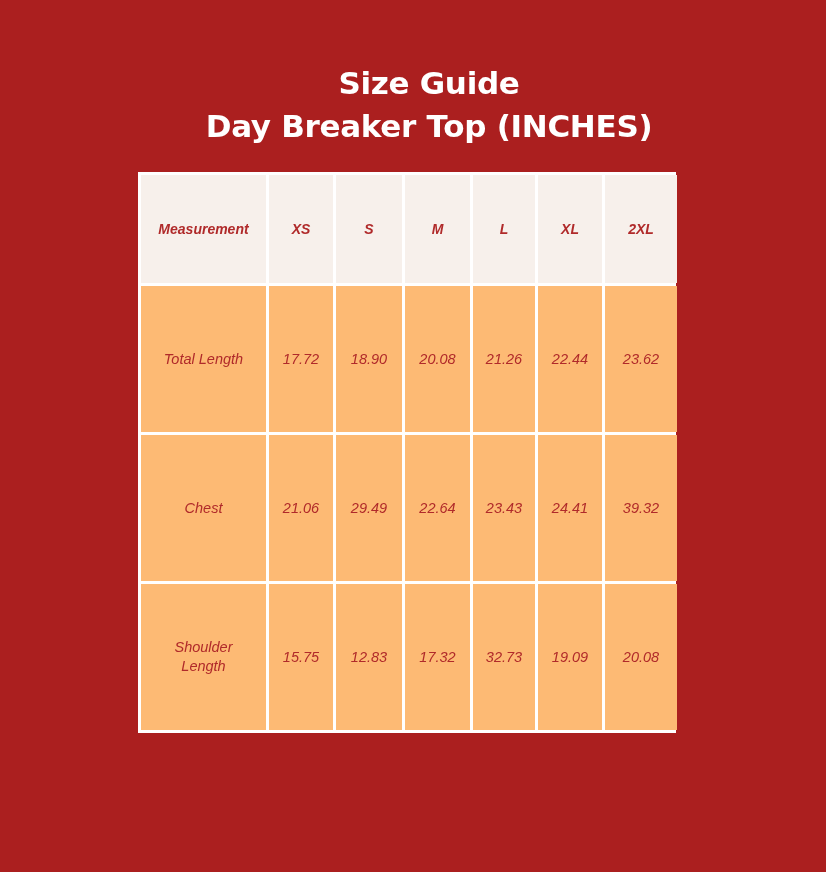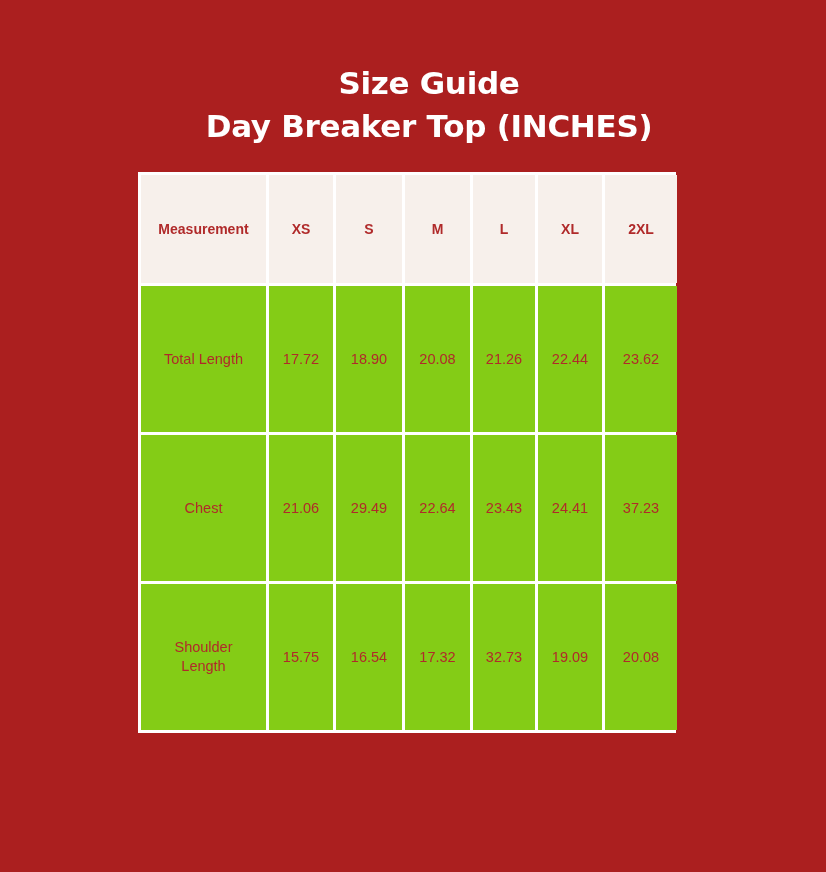--- a/index.html
+++ b/index.html
@@ -16,30 +16,30 @@
     font-size: 31px; line-height: 43px; letter-spacing: -0.3px;
   }
   .title div { display: block; }
   .table-wrap {
     position: absolute; left: 138px; top: 172px;
     width: 538px; height: 561px;
     background: #ffffff;
   }
   table {
     border-collapse: separate; border-spacing: 3px;
-    width: 538px; height: 561px; table-layout: fixed;
+    width: 538px; height: 561px; table-layout: fixed; font-style: italic;
   }
   td, th {
     padding: 0; text-align: center; vertical-align: middle;
     color: #b02a2a; font-size: 14.5px;
   }
   th {
     background: #f7f0eb; font-weight: bold; font-size: 14px; height: 108px;
   }
-  td { background: #84cc16; font-weight: normal; height: 107px; }
+  td { background: #fdba74; font-weight: normal; height: 107px; }
   td.label { line-height: 19px; }
 </style>
 </head>
 <body>
 
 <div class="title">
   <div>Size Guide</div>
   <div>Day Breaker Top (INCHES)</div>
 </div>
 
@@ -75,26 +75,26 @@
         <td>22.44</td>
         <td>23.62</td>
       </tr>
       <tr>
         <td class="label">Chest</td>
         <td>21.06</td>
         <td>29.49</td>
         <td>22.64</td>
         <td>23.43</td>
         <td>24.41</td>
-        <td>37.23</td>
+        <td>39.32</td>
       </tr>
       <tr>
         <td class="label"><span style="display:inline-block;width:80px;">Shoulder Length</span></td>
         <td>15.75</td>
-        <td>16.54</td>
+        <td>12.83</td>
         <td>17.32</td>
         <td>32.73</td>
         <td>19.09</td>
         <td>20.08</td>
       </tr>
     </tbody>
   </table>
 </div>
 
 </body></html>

